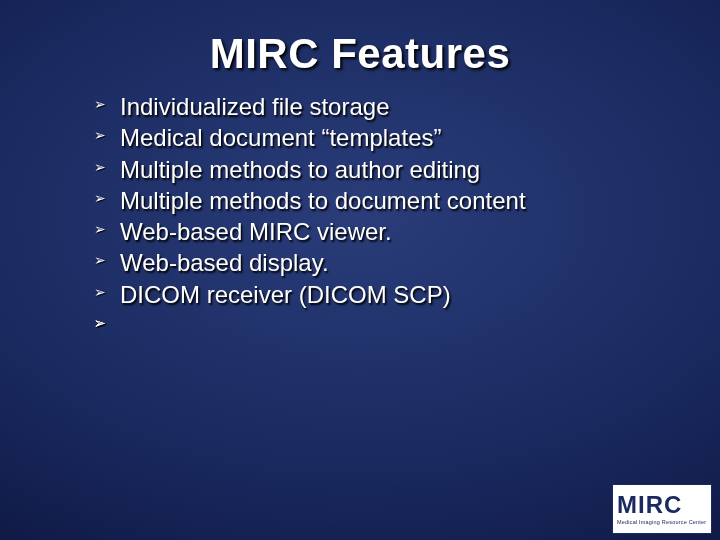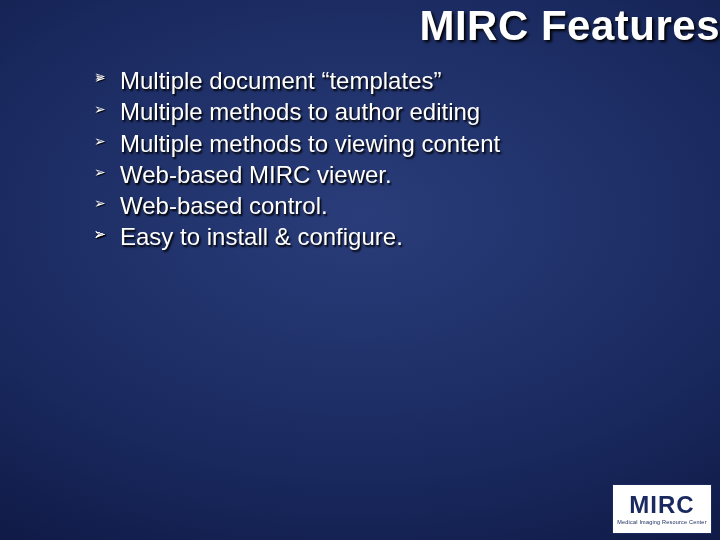--- a/index.html
+++ b/index.html
@@ -12,26 +12,26 @@
   }
   .slide {
     width: 720px;
     height: 540px;
     background: radial-gradient(ellipse 120% 100% at 50% 40%, #2a3d7a 0%, #1a2a60 45%, #0d1640 80%, #060b28 100%);
     position: relative;
     box-sizing: border-box;
     color: #ffffff;
   }
   .title {
-    text-align: right;
+    text-align: center;
     font-size: 42px;
     font-weight: bold;
     color: #ffffff;
     text-shadow: 2px 2px 3px #000000;
-    padding-top: 2px;
+    padding-top: 30px;
     padding-bottom: 8px;
     letter-spacing: 0.5px;
   }
   .bullets {
     list-style: none;
     margin: 0;
     padding: 6px 50px 0 94px;
   }
   .bullets li {
     position: relative;
@@ -54,21 +54,20 @@
     position: absolute;
     right: 8px;
     bottom: 6px;
     width: 100px;
     height: 50px;
     background: #ffffff;
     border: 1px solid #1a2a60;
     box-sizing: border-box;
     display: flex;
     flex-direction: column;
-    align-items: center;
     justify-content: center;
     padding: 2px 4px;
   }
   .logo-main {
     font-size: 24px;
     font-weight: 900;
     color: #1a2a60;
     letter-spacing: 1px;
     line-height: 1;
     text-shadow: none;
@@ -84,31 +83,31 @@
   }
 </style>
 </head>
 <body>
 
 <div class="slide">
 
   <div class="title">MIRC Features</div>
 
   <ul class="bullets">
-    <li><span class="arrow">➢</span></li>
-    <li><span class="arrow">➢</span><span>Multiple document “templates”</span></li>
+    <li><span class="arrow">➢</span><span>Individualized file storage</span></li>
+    <li><span class="arrow">➢</span><span>Medical document “templates”</span></li>
     <li><span class="arrow">➢</span><span>Multiple methods to author editing</span></li>
-    <li><span class="arrow">➢</span><span>Multiple methods to viewing content</span></li>
+    <li><span class="arrow">➢</span><span>Multiple methods to document content</span></li>
     <li><span class="arrow">➢</span><span>Web-based MIRC viewer.</span></li>
-    <li><span class="arrow">➢</span><span>Web-based control.</span></li>
+    <li><span class="arrow">➢</span><span>Web-based display.</span></li>
+    <li><span class="arrow">➢</span><span>DICOM receiver (DICOM SCP)</span></li>
     <li><span class="arrow">➢</span></li>
     <li><span class="arrow">➢</span></li>
     <li><span class="arrow">➢</span></li>
     <li><span class="arrow">➢</span></li>
-    <li><span class="arrow">➢</span><span>Easy to install &amp; configure.</span></li>
   </ul>
 
   <div class="logo">
     <div class="logo-main">MIRC</div>
     <div class="logo-sub">Medical Imaging Resource Center</div>
   </div>
 
 </div>
 
 </body></html>

